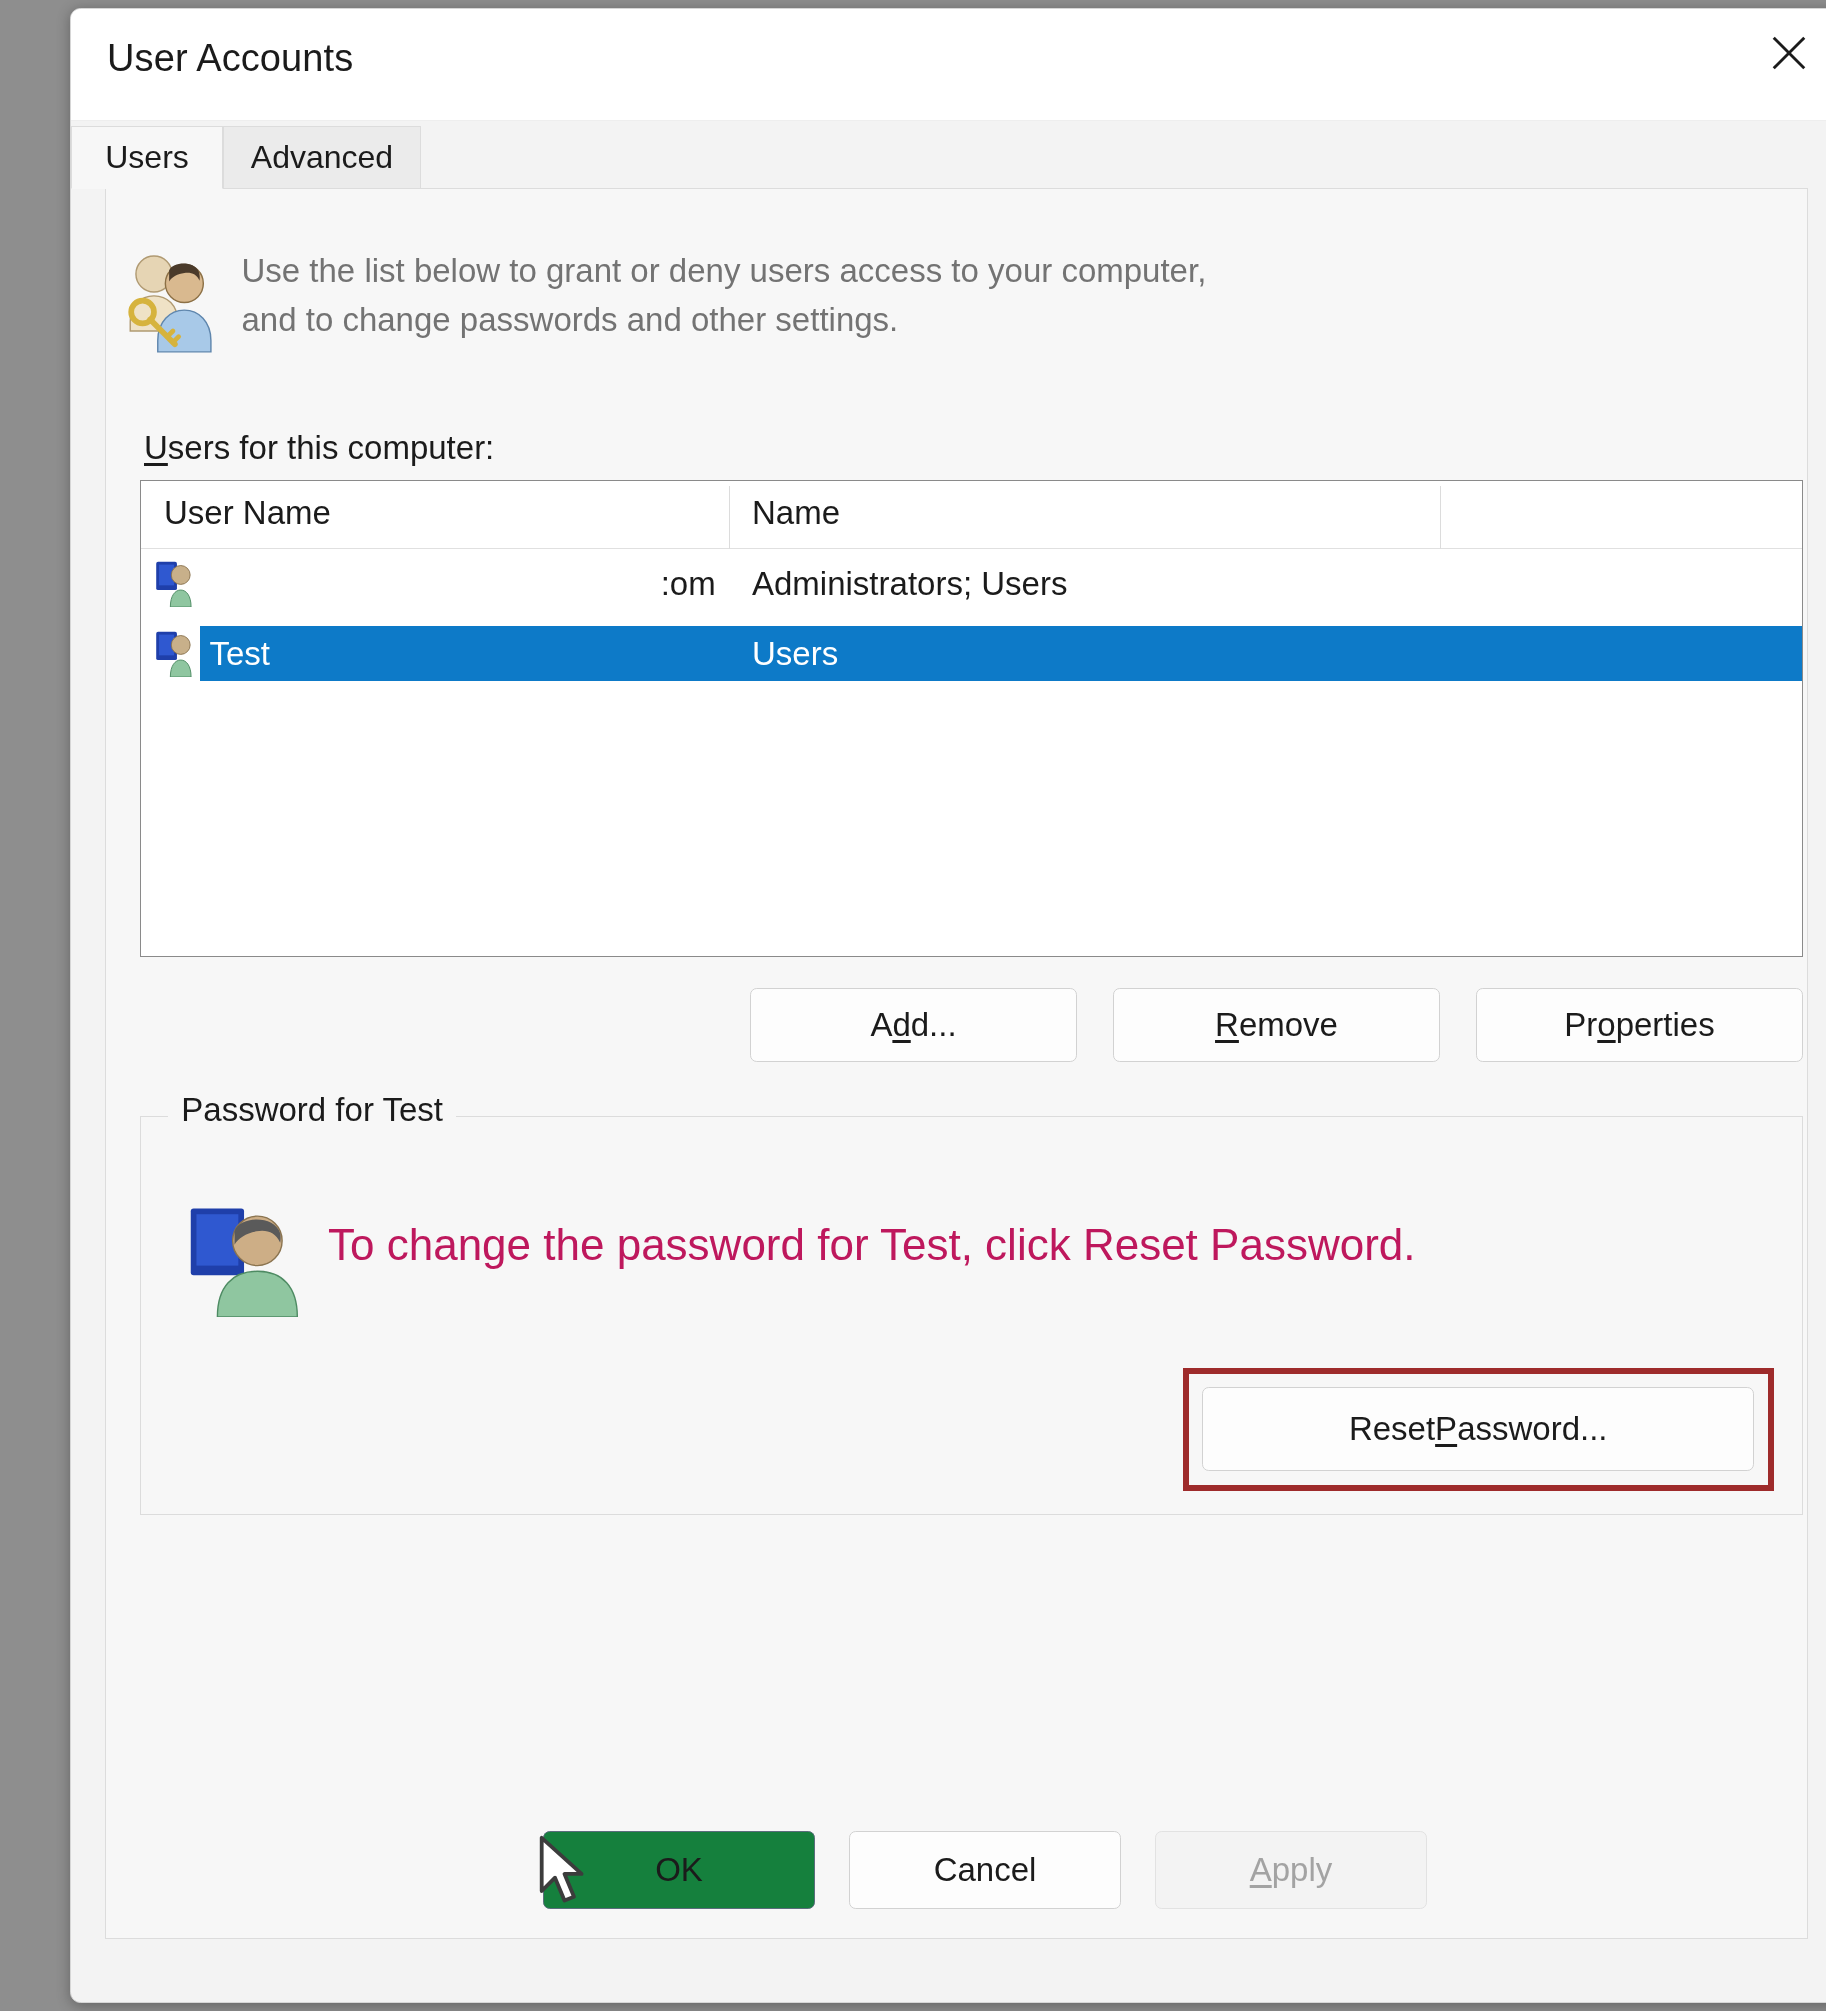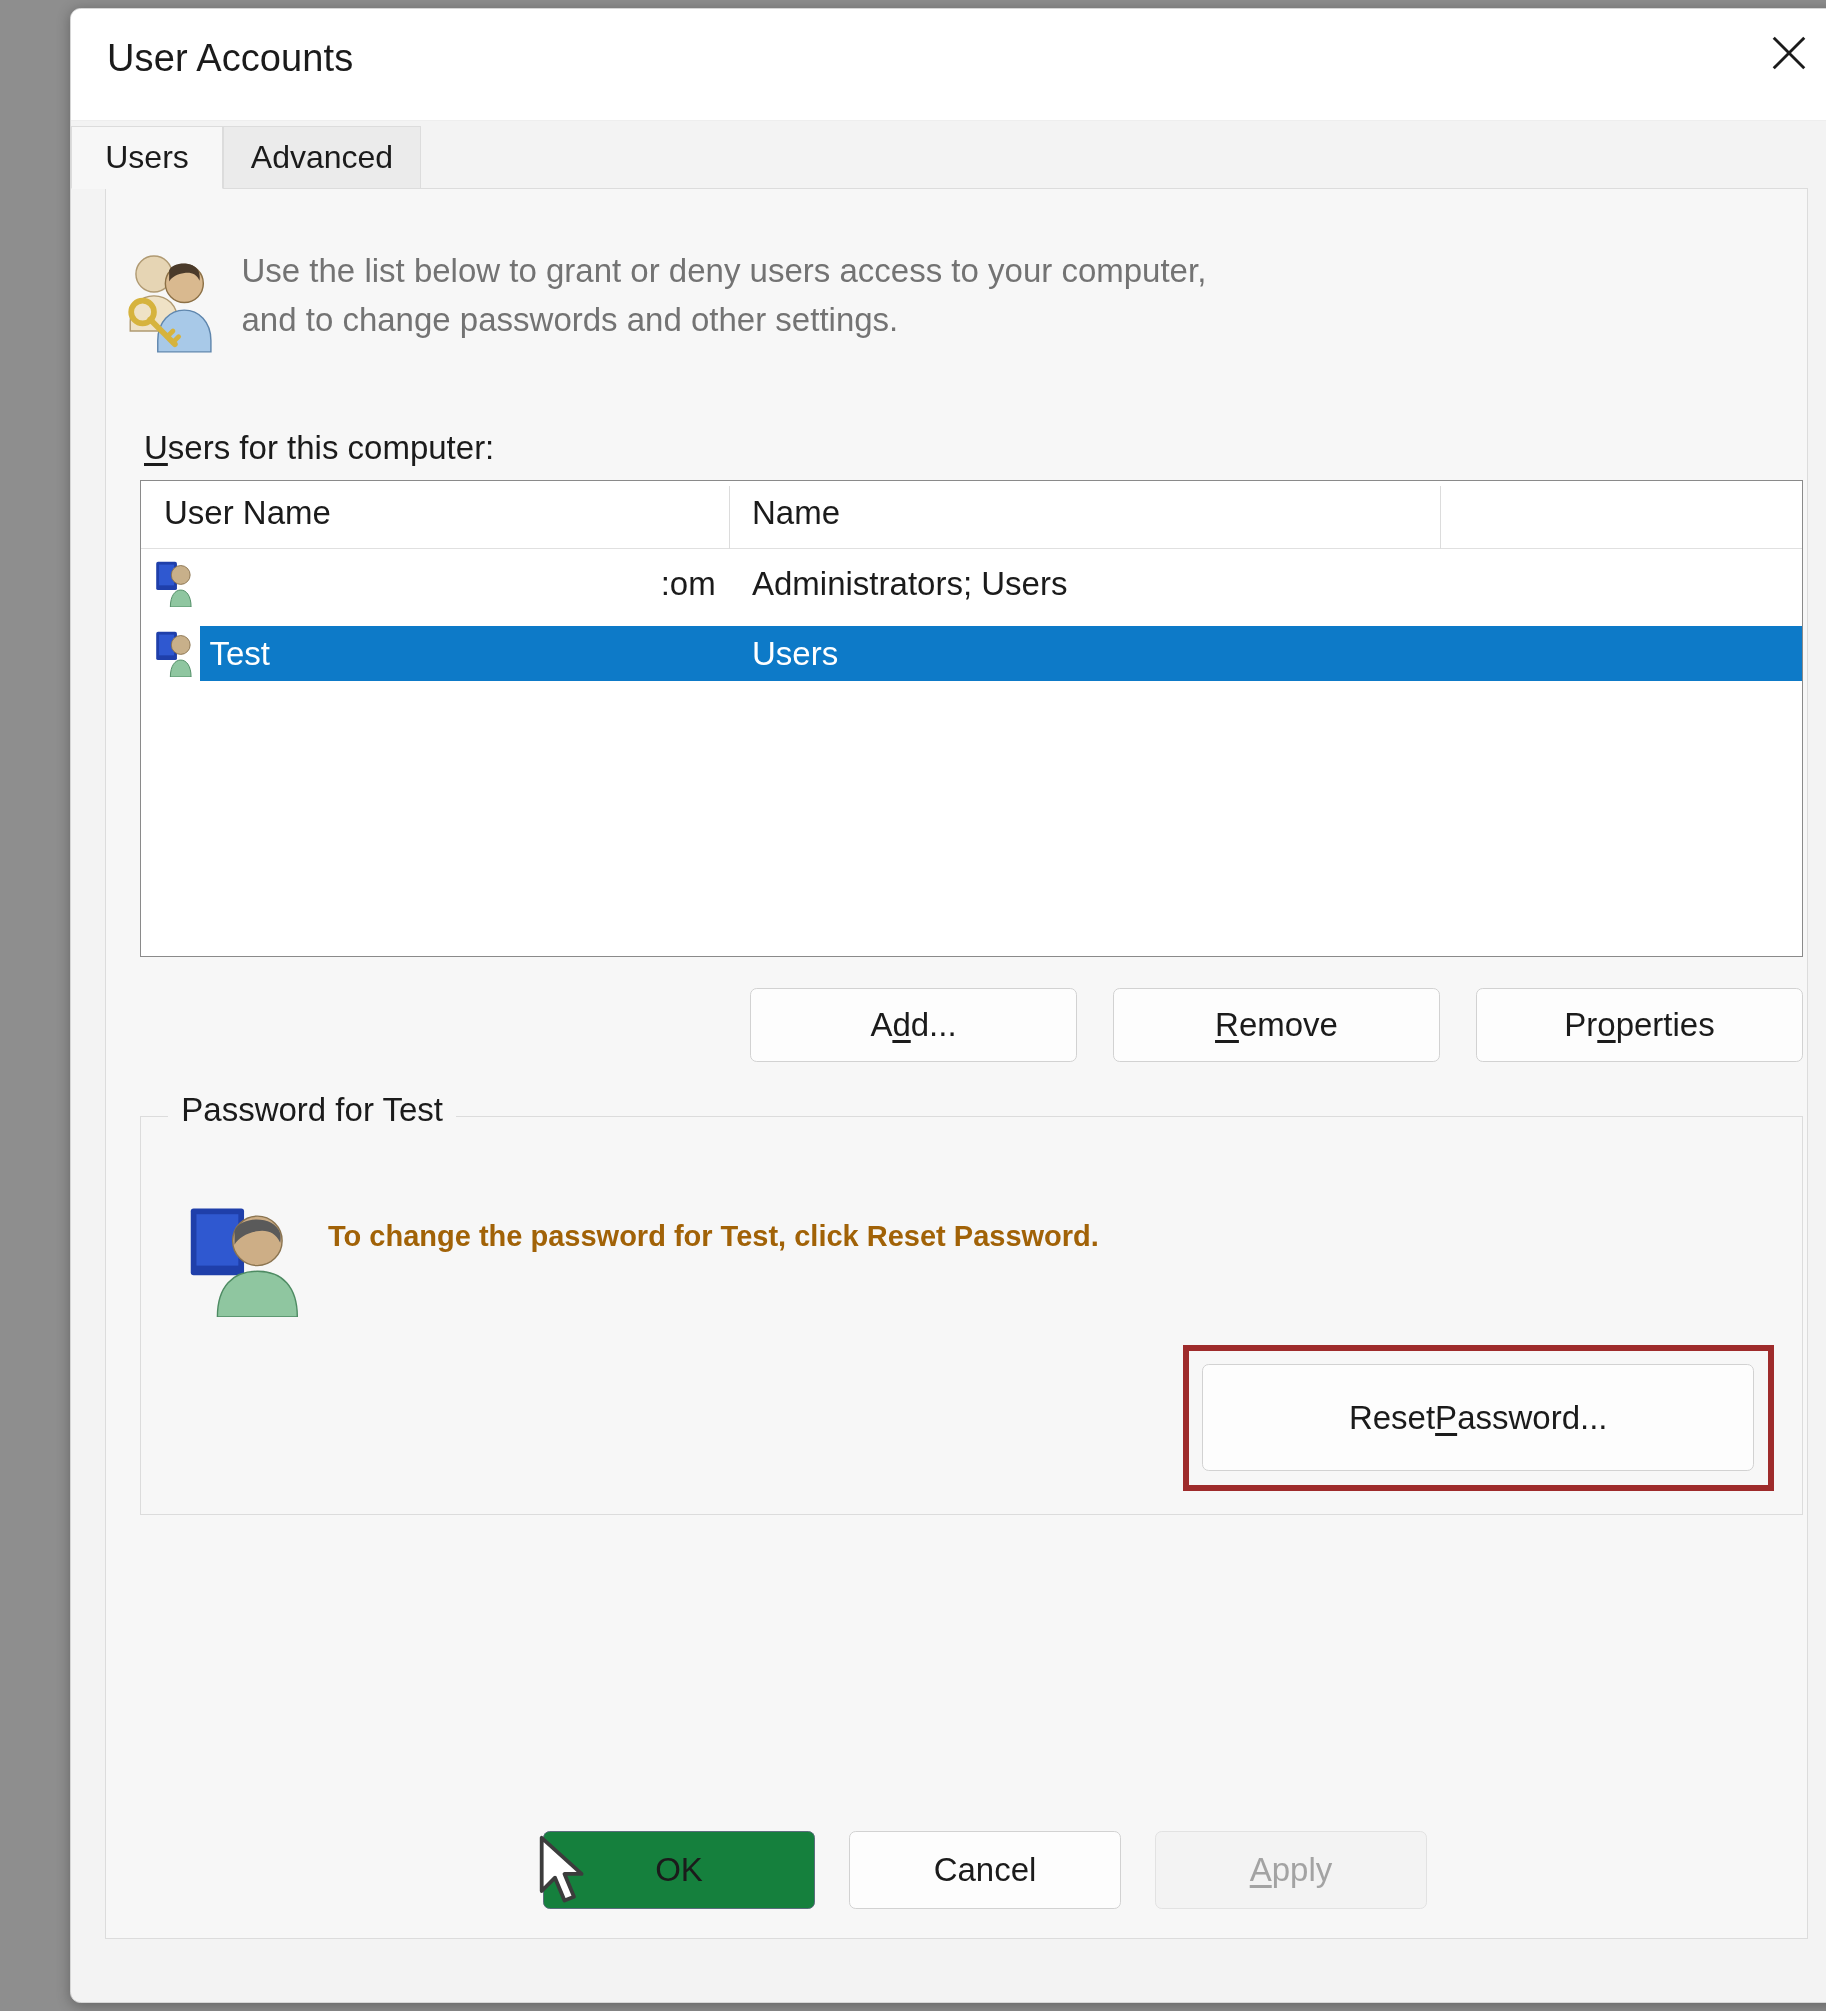--- a/index.html
+++ b/index.html
@@ -204,30 +204,30 @@
     background: #f7f7f7;
     padding: 0 13.3px;
     font-size: 33px; color: #1b1b1b;
   }
   .gb-row {
     position: absolute;
     left: 44px; top: 82px;
     display: flex; align-items: flex-start;
   }
   .gb-icon { width: 143px; flex: 0 0 143px; }
-  .gb-text { font-size: 29px; color: #a16207; padding-top: 21px; font-weight: bold; }
+  .gb-text { font-size: 44px; color: #be185d; padding-top: 21px; }
 
   .resetwrap {
     position: absolute;
     right: 28.5px; bottom: 23px;
     padding: 13.3px;
     border: 6.7px solid #9e2b2b;
     background: transparent;
   }
-  .btn-reset { width: 552px; height: 107px; }
+  .btn-reset { width: 552px; height: 84px; }
 
   
   .bottombar {
     position: absolute;
     left: 34px; right: 34px; bottom: 28.5px;
     display: flex; justify-content: center; align-items: center;
     gap: 34px;
     padding-left: 57px;
   }
   .bottombar .btn { width: 272px; height: 78px; }

